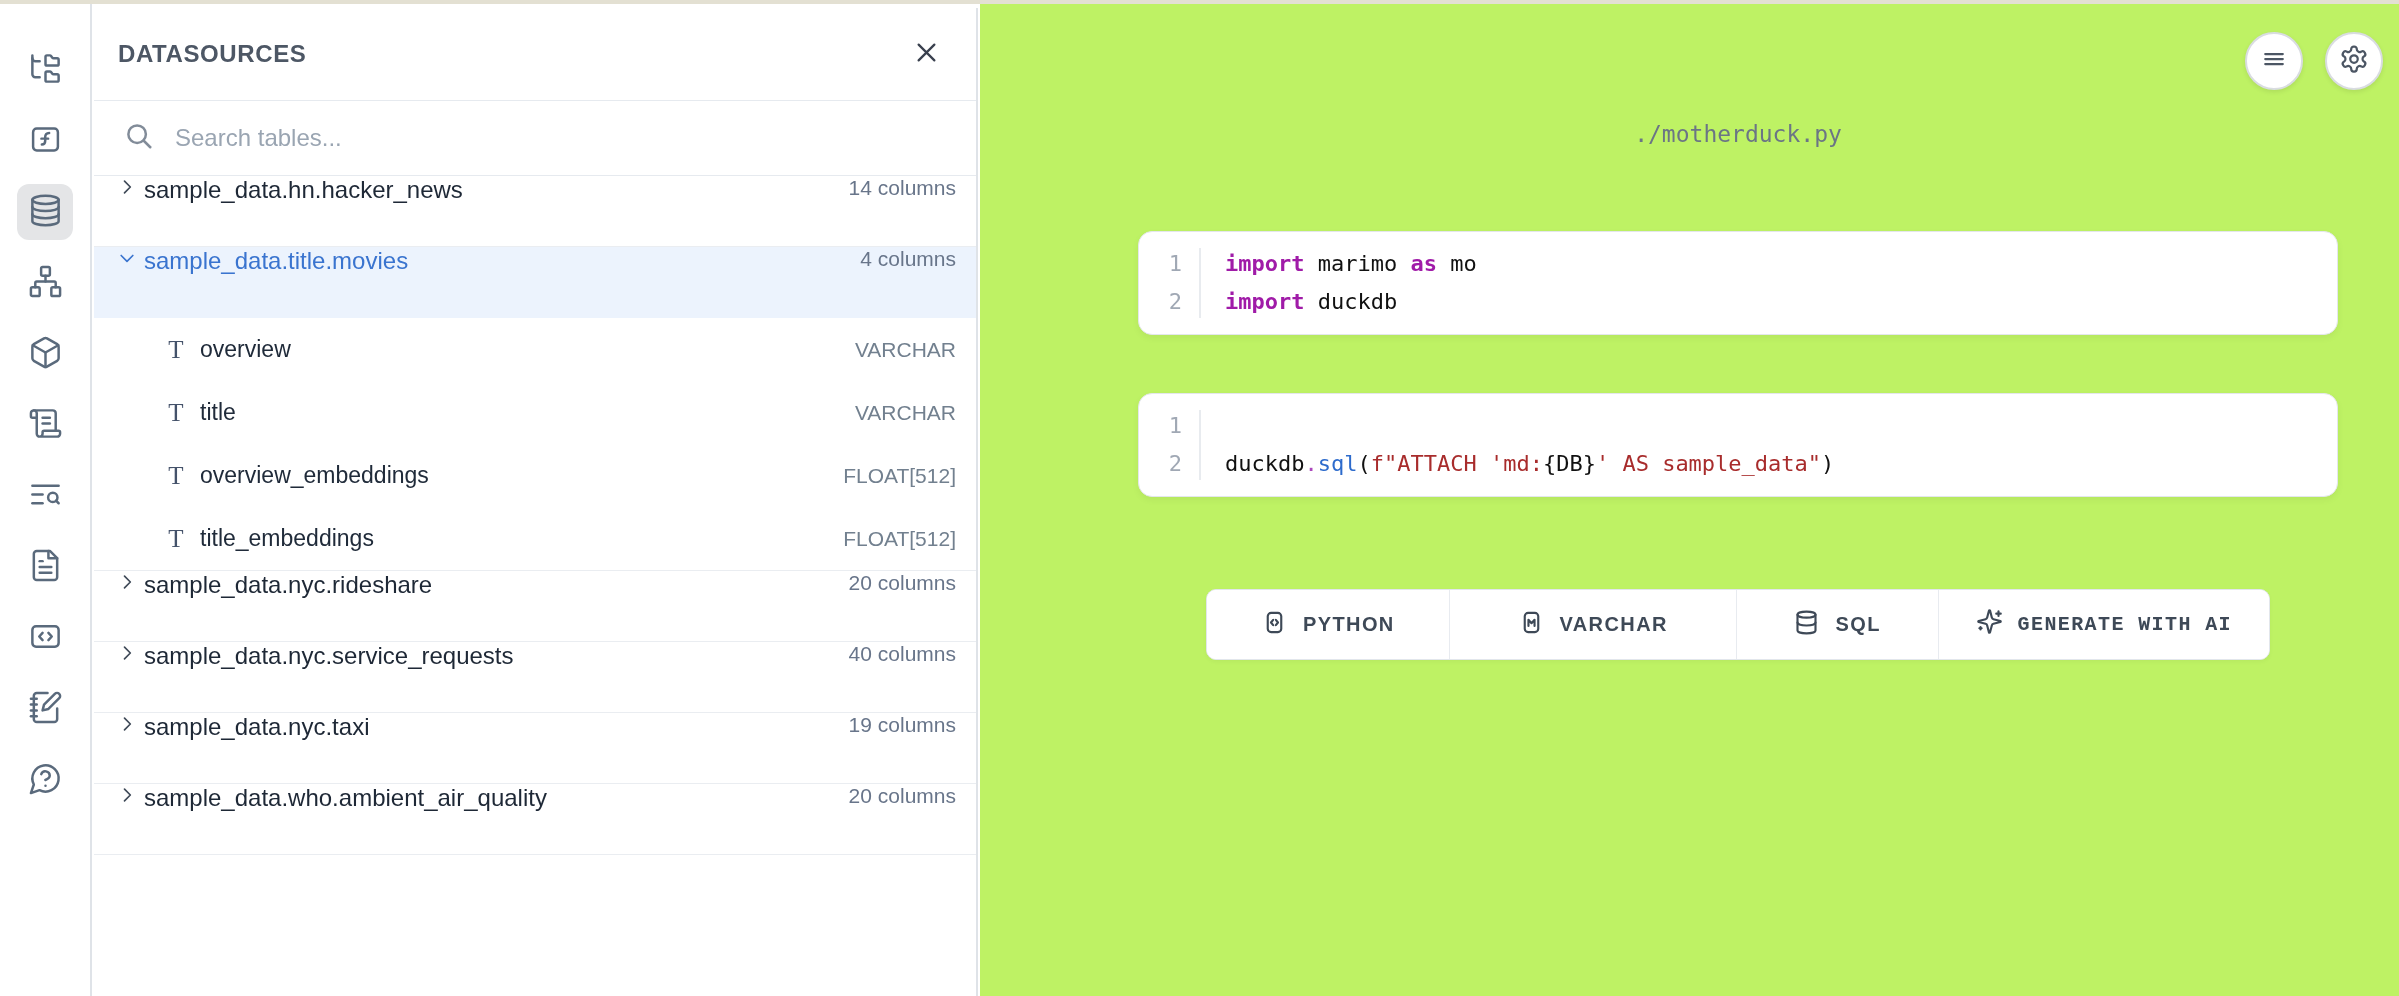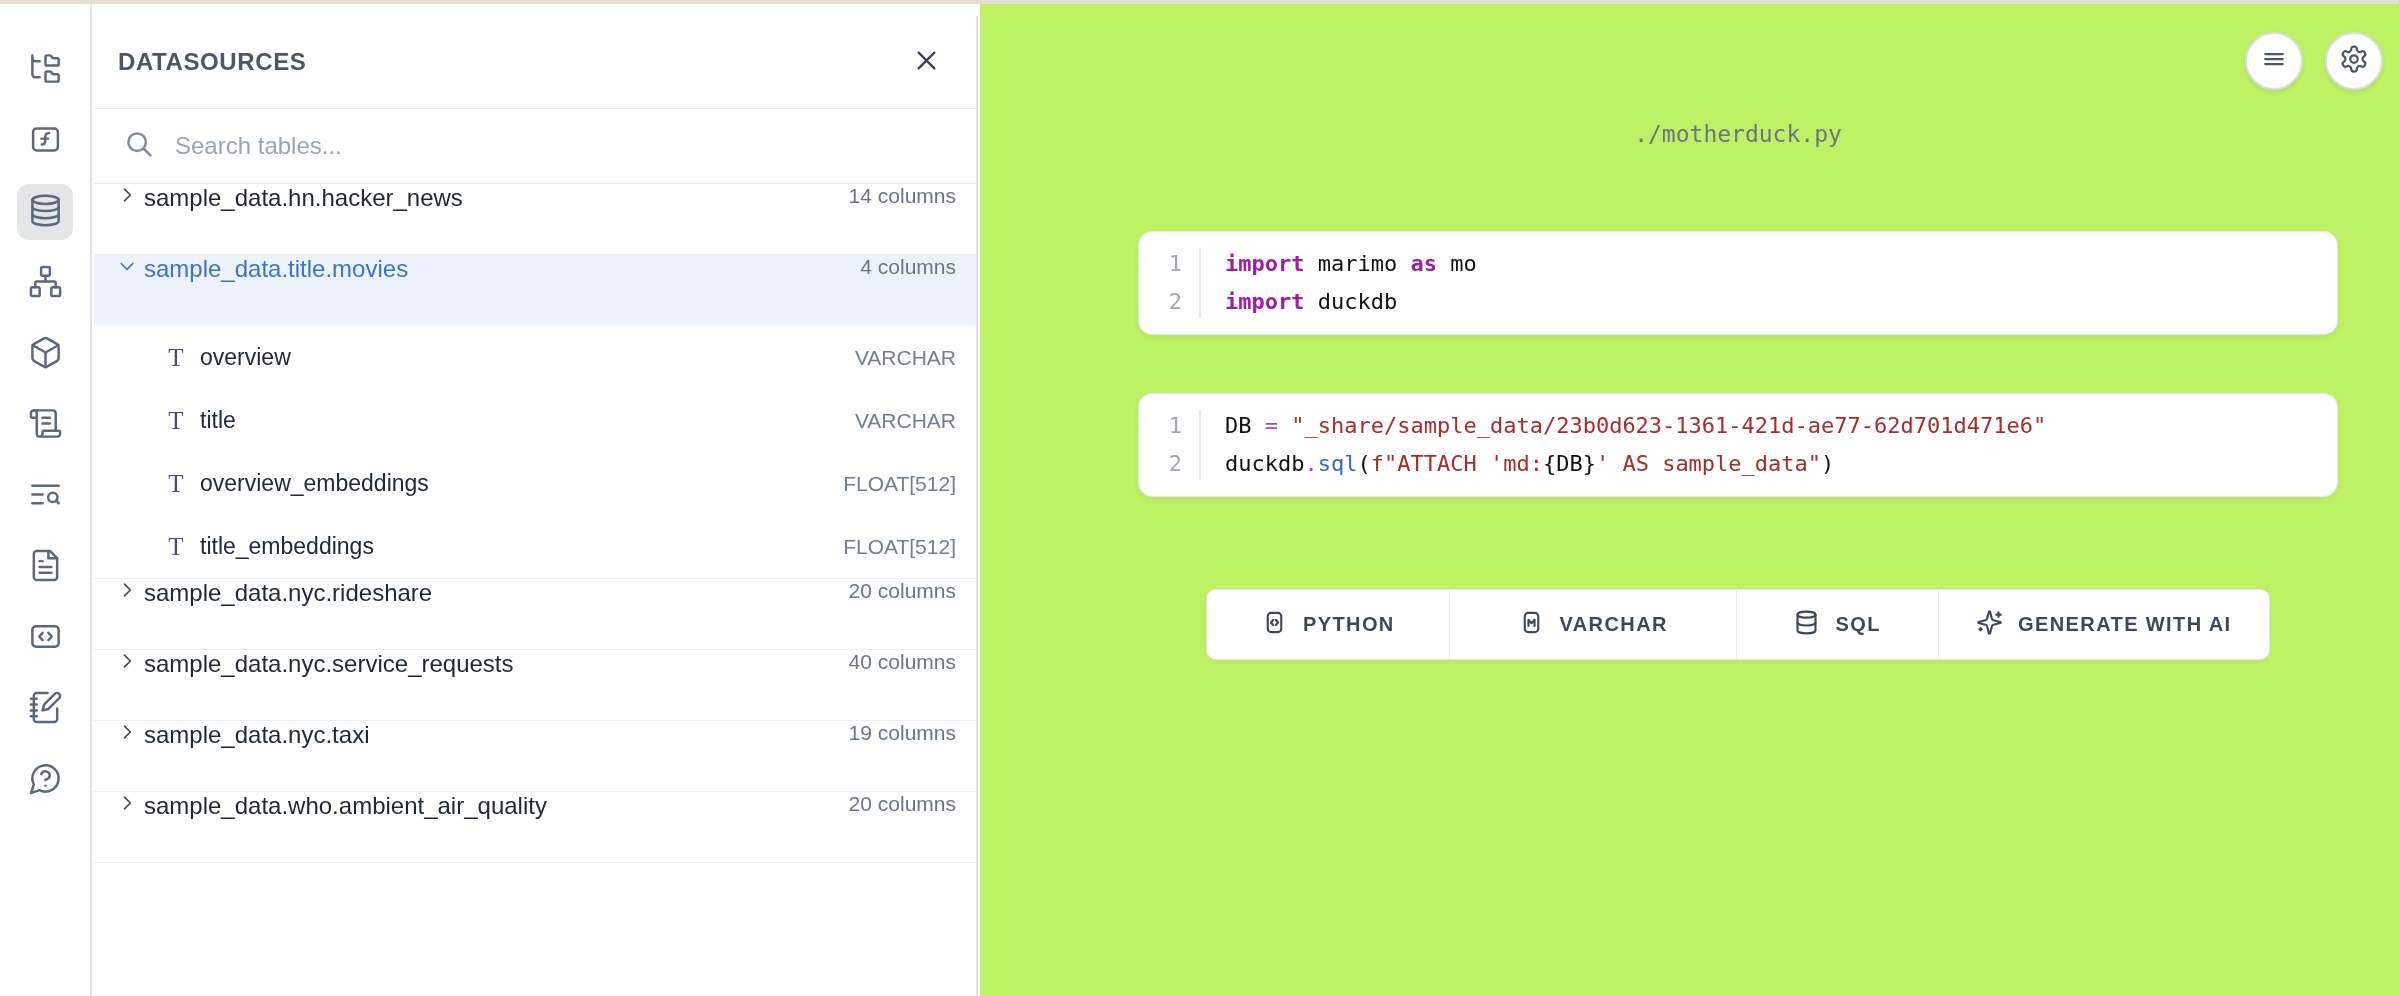--- a/index.html
+++ b/index.html
@@ -11,21 +11,21 @@
   
   .activity-bar { position:absolute; top:4px; left:0; bottom:0; width:92px; background:#fff;
     border-right:2px solid #dfe3e8; display:flex; flex-direction:column; align-items:center; padding-top:38px; }
   .ab-btn { width:56px; height:56px; margin-bottom:15px; border-radius:12px;
     display:flex; align-items:center; justify-content:center; cursor:pointer; }
   .ab-btn.active { background:#e4e5e7; }
   .ab-btn svg { width:35px; height:35px; stroke:#5a6a7c; fill:none; stroke-width:1.7;
     stroke-linecap:round; stroke-linejoin:round; }
 
   
-  .panel { position:absolute; top:16px; left:94px; bottom:0; width:884px; background:#fff;
+  .panel { position:absolute; top:8px; left:94px; bottom:0; width:884px; background:#fff;
     border-right:2px solid #dfe3e8; }
   .panel-header { height:93px; display:flex; align-items:center; padding:0 30px 0 24px;
     border-bottom:1px solid #e6eaef; }
   .panel-title { font-size:24px; font-weight:700; color:#4d5765; letter-spacing:.6px; }
   .close-btn { margin-left:auto; width:40px; height:40px; display:flex; align-items:center;
     justify-content:center; cursor:pointer; }
   .close-btn svg { width:27px; height:27px; stroke:#39404e; stroke-width:2; stroke-linecap:round; }
 
   .search-row { height:75px; display:flex; align-items:center; padding:0 24px 0 30px;
     border-bottom:1px solid #e6eaef; }
@@ -83,21 +83,21 @@
 
   .add-bar { margin:92px auto 0; width:1064px; height:71px; display:flex; background:#fff;
     border:1.5px solid #e2e6ec; border-radius:10px; box-shadow:0 2px 4px rgba(0,0,0,.04);
     overflow:hidden; }
   .add-btn { display:flex; align-items:center; justify-content:center; gap:15px;
     border-right:1.5px solid #e8ebf0; color:#3e4957; font-size:20px; font-weight:700;
     letter-spacing:1.4px; cursor:pointer; background:#fff; }
   .add-btn:last-child { border-right:none; }
   .add-btn svg { width:27px; height:27px; stroke:#3e4957; fill:none; stroke-width:1.9;
     stroke-linecap:round; stroke-linejoin:round; flex:none; }
-  .w1{flex:267;} .w2{flex:316;} .w3{flex:222;} .w4{flex:365;}
+  .w1{flex:267;} .w2{flex:316;} .w3{flex:222;} .w4{flex:365;font-family:Liberation Mono, monospace;}
 </style>
 </head>
 <body>
 
 <div class="top-strip"></div>
 
 <div class="activity-bar">
   <div class="ab-btn">
     <span><svg viewBox="0 0 24 24">
           <path d="M20 10a1 1 0 0 0 1-1V6a1 1 0 0 0-1-1h-2.5a1 1 0 0 1-.8-.4l-.9-1.2A1 1 0 0 0 15 3h-2a1 1 0 0 0-1 1v5a1 1 0 0 0 1 1Z"></path>
@@ -314,21 +314,20 @@
       </div>
       <div class="line">
         <span class="ln">2</span>
         <span class="code"><span class="tk-kw">import</span><span class="tk-pl"> duckdb</span></span>
       </div>
     </div>
 
     <div class="cell">
       <div class="line">
         <span class="ln">1</span>
-        <span class="code"><span class="tk-pl">DB </span><span class="tk-op">=</span><span class="tk-pl"> </span><span class="tk-str">"_share/sample_data/23b0d623-1361-421d-ae77-62d701d471e6"</span></span>
       </div>
       <div class="line">
         <span class="ln">2</span>
         <span class="code"><span class="tk-pl">duckdb</span><span class="tk-op">.</span><span class="tk-fn">sql</span><span class="tk-pl">(</span><span class="tk-str">f"ATTACH 'md:</span><span class="tk-pl">{DB}</span><span class="tk-str">' AS sample_data"</span><span class="tk-pl">)</span></span>
       </div>
     </div>
 
     <div class="add-bar">
       <div class="add-btn w1">
         <span><svg viewBox="0 0 24 24">

